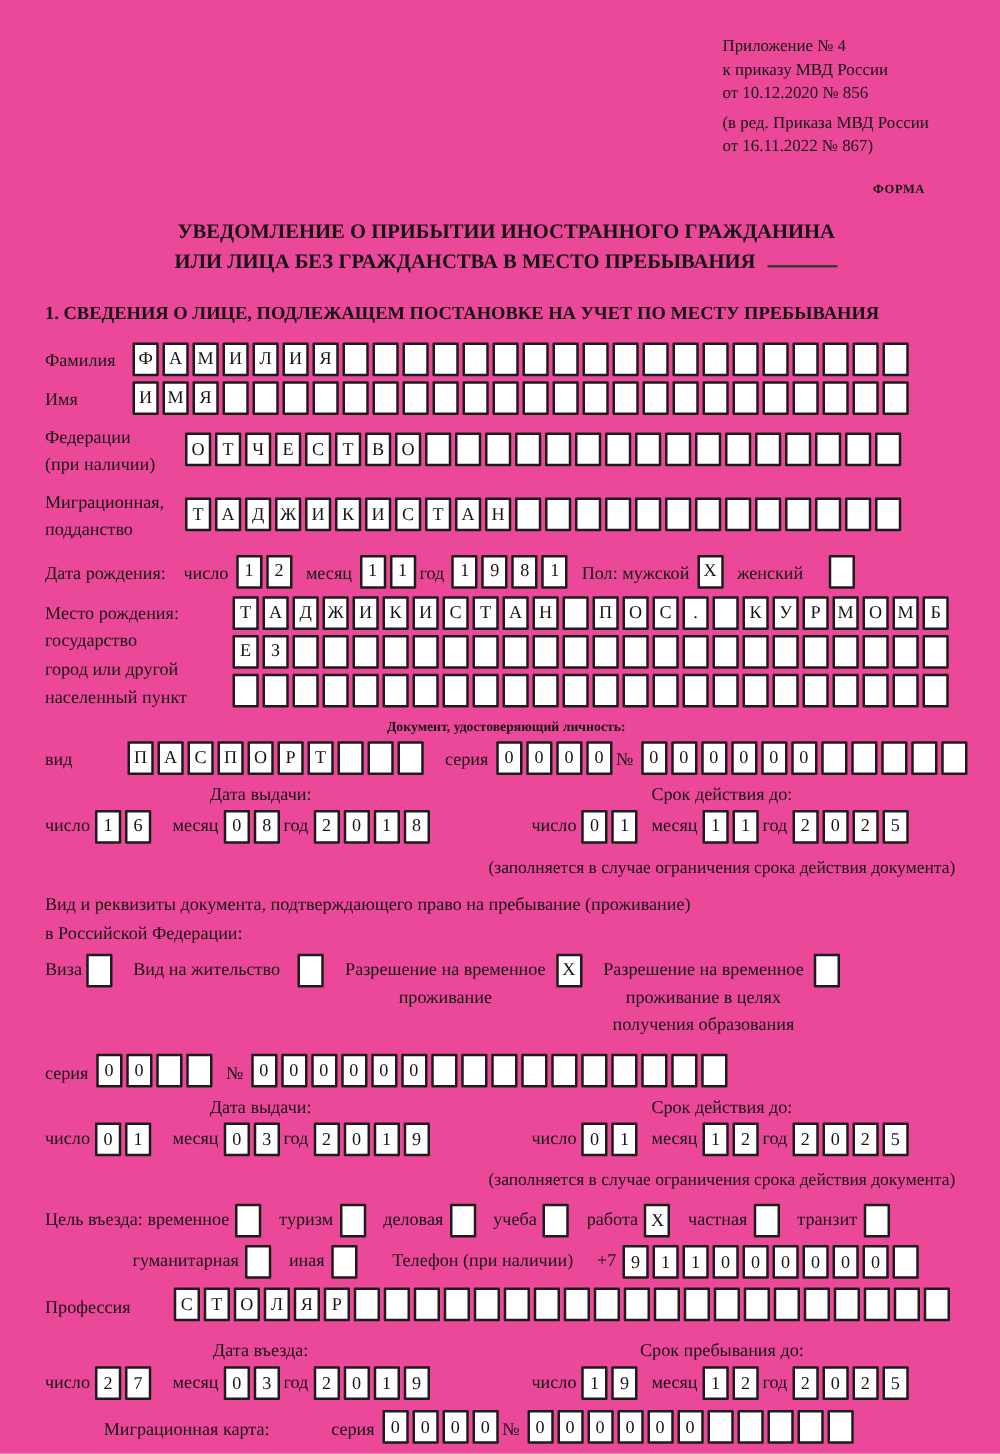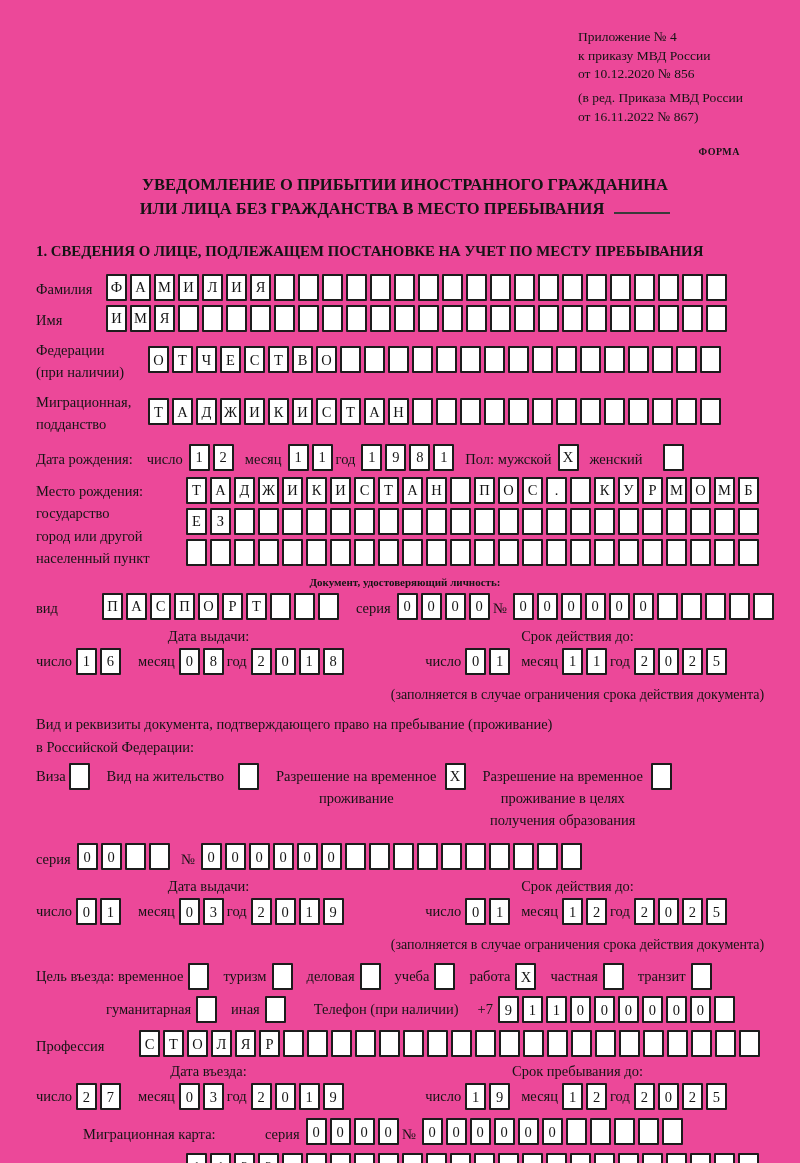--- a/index.html
+++ b/index.html
@@ -635,21 +635,21 @@
         <span class="cell"></span>
         <span class="cell"></span>
         <span class="cell"></span>
         <span class="cell"></span>
         <span class="cell"></span>
         <span class="cell"></span>
         <span class="cell"></span>
       </div>
   </div>
 
-  <div class="dates" style="margin-top:6px;">
+  <div class="dates" style="margin-top:16px;">
     <div class="dc-left">
       <div class="dhead">Дата въезда:</div>
       <div class="dgroup">
         <span class="inlbl">число</span>
         <span class="cells">
             <span class="cell">2</span>
             <span class="cell">7</span>
           </span>
         <span class="sp14"></span>
         <span class="inlbl">месяц</span>

